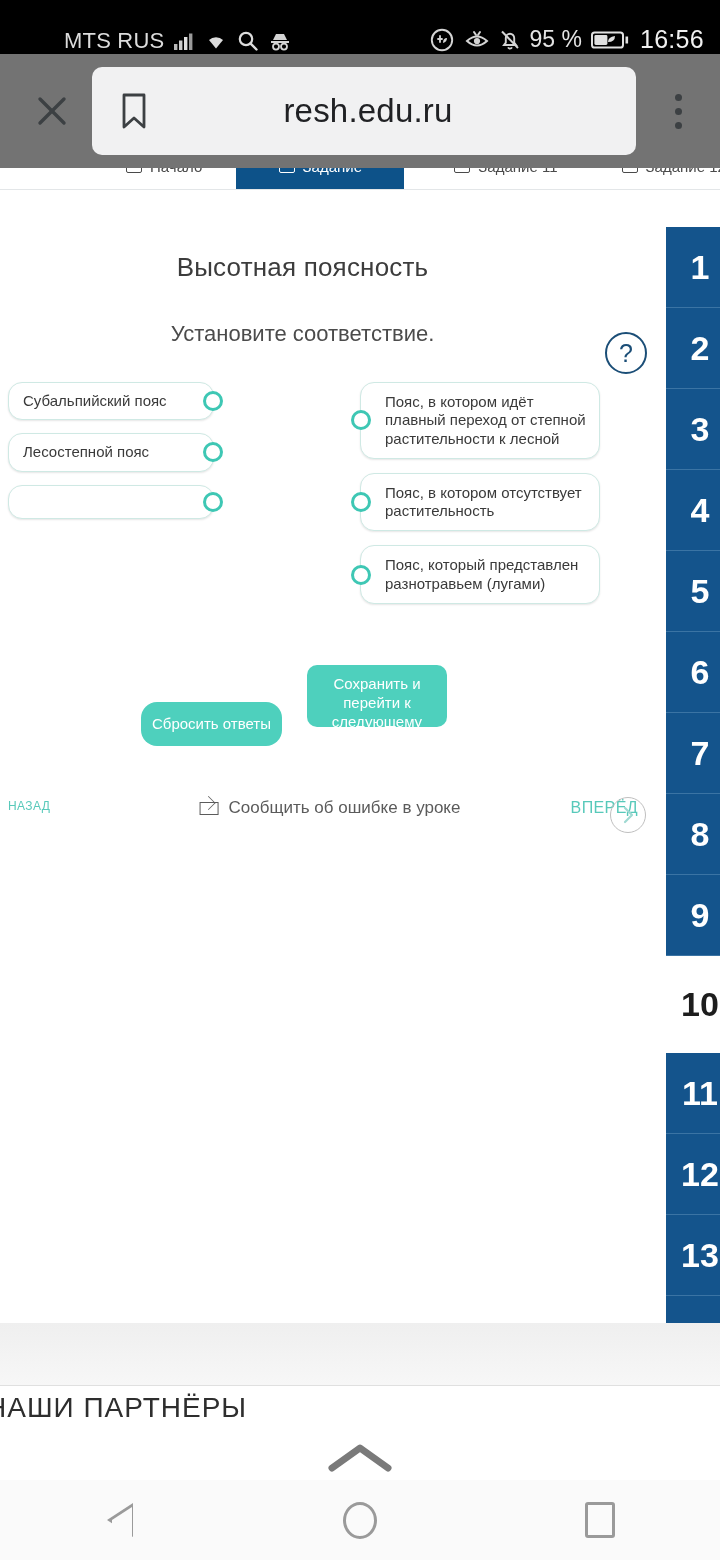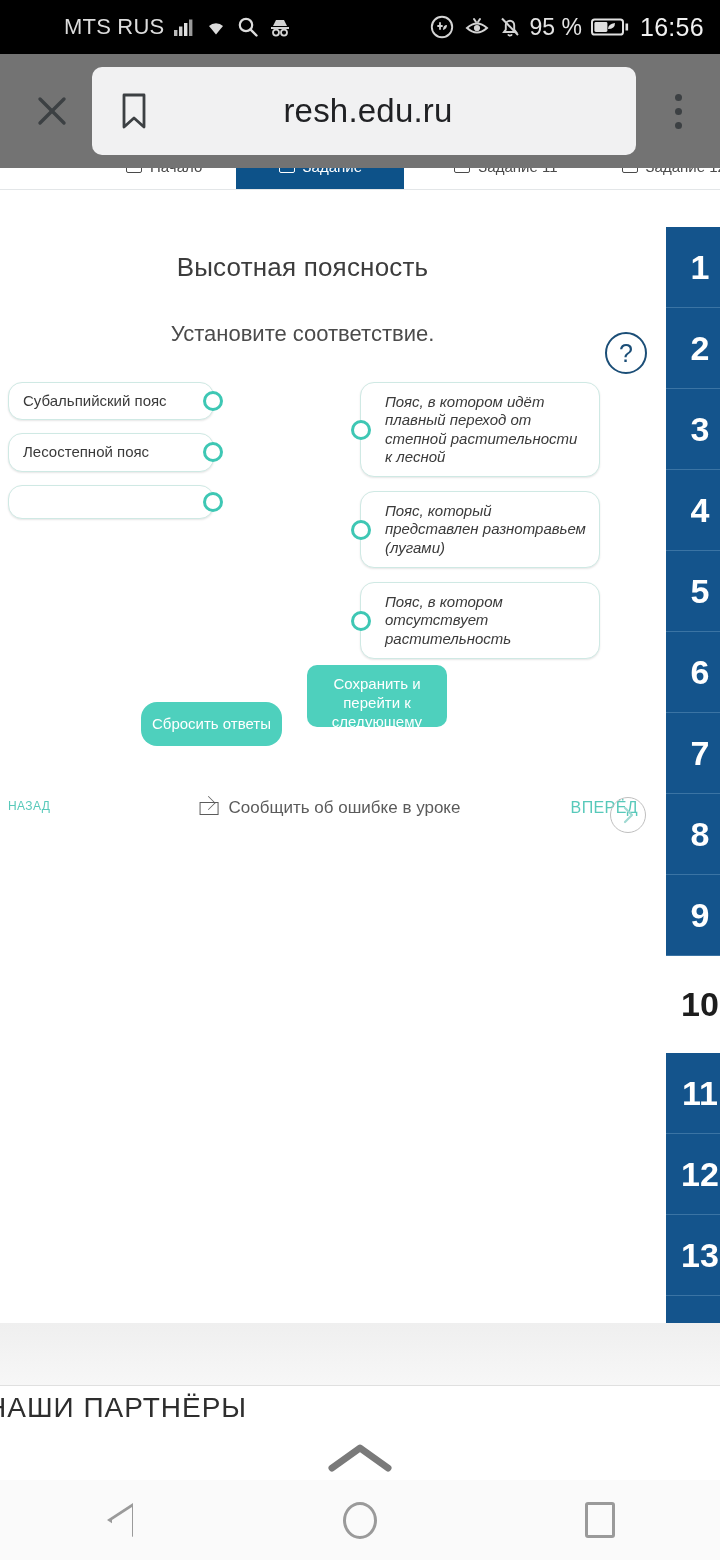--- a/index.html
+++ b/index.html
@@ -8,21 +8,21 @@
     font-family:"Liberation Sans","DejaVu Sans",sans-serif;
     background:#ffffff;
     overflow:hidden;
     position:relative;
   }
 
   
   .statusbar{
     position:absolute; left:0; top:0; width:720px; height:54px;
     background:#000; color:#d9d9d9;
-    display:flex; align-items:center;
+    display:flex; align-items:flex-end;
   }
   .sb-left{ display:flex; align-items:center; gap:9px; margin-left:64px; }
   .sb-carrier{ font-size:22px; letter-spacing:.2px; color:#dcdcdc; }
   .sb-right{ margin-left:auto; margin-right:16px; display:flex; align-items:center; gap:9px; }
   .sb-ico{ display:inline-flex; align-items:center; justify-content:center; }
   .sb-text{ font-size:23px; color:#e3e3e3; }
   .sb-clock{ font-size:25px; color:#f0f0f0; letter-spacing:.3px; }
 
   
   .browserbar{
@@ -86,21 +86,21 @@
     position:absolute; right:73px; top:142px;
     width:42px; height:42px; border-radius:50%;
     border:2px solid #1b4e77; color:#1b4e77;
     display:flex; align-items:center; justify-content:center;
     font-size:25px; line-height:1;
   }
 
   
   .match{ position:absolute; left:0; top:192px; width:660px; height:230px; }
   .col-left{ position:absolute; left:8px; top:0; width:206px; }
-  .col-right{ position:absolute; left:360px; top:0; width:240px;font-style:italic; }
+  .col-right{ position:absolute; left:360px; top:0; width:240px; }
 
   .chip{
     position:relative; background:#ffffff;
     border:1px solid #cfe9e4; border-radius:14px;
     box-shadow:0 1px 2px rgba(0,0,0,0.10);
     font-size:15px; color:#3a3a3a; line-height:1.22;
   }
   .chip-l{ padding:9px 34px 9px 14px; margin-bottom:13px; min-height:34px; display:flex; align-items:center; }
   .chip-r{ padding:10px 12px 10px 24px; margin-bottom:14px; }
 
@@ -332,25 +332,25 @@
         </div>
       </div>
 
       <div class="col-right">
         <div class="chip chip-r">
           <span class="knob knob-l"></span>
           <span>Пояс, в котором идёт плавный переход от степной растительности к лесной</span>
         </div>
         <div class="chip chip-r">
           <span class="knob knob-l"></span>
-          <span>Пояс, который представлен разнотравьем (лугами)</span>
+          <span>Пояс, в котором отсутствует растительность</span>
         </div>
         <div class="chip chip-r">
           <span class="knob knob-l"></span>
-          <span>Пояс, в котором отсутствует растительность</span>
+          <span>Пояс, который представлен разнотравьем (лугами)</span>
         </div>
       </div>
     </div>
 
     <div class="btns">
       <button class="btn btn-reset">Сбросить ответы</button>
       <button class="btn btn-save">Сохранить и перейти к следующему</button>
     </div>
 
     <div class="navrow">

